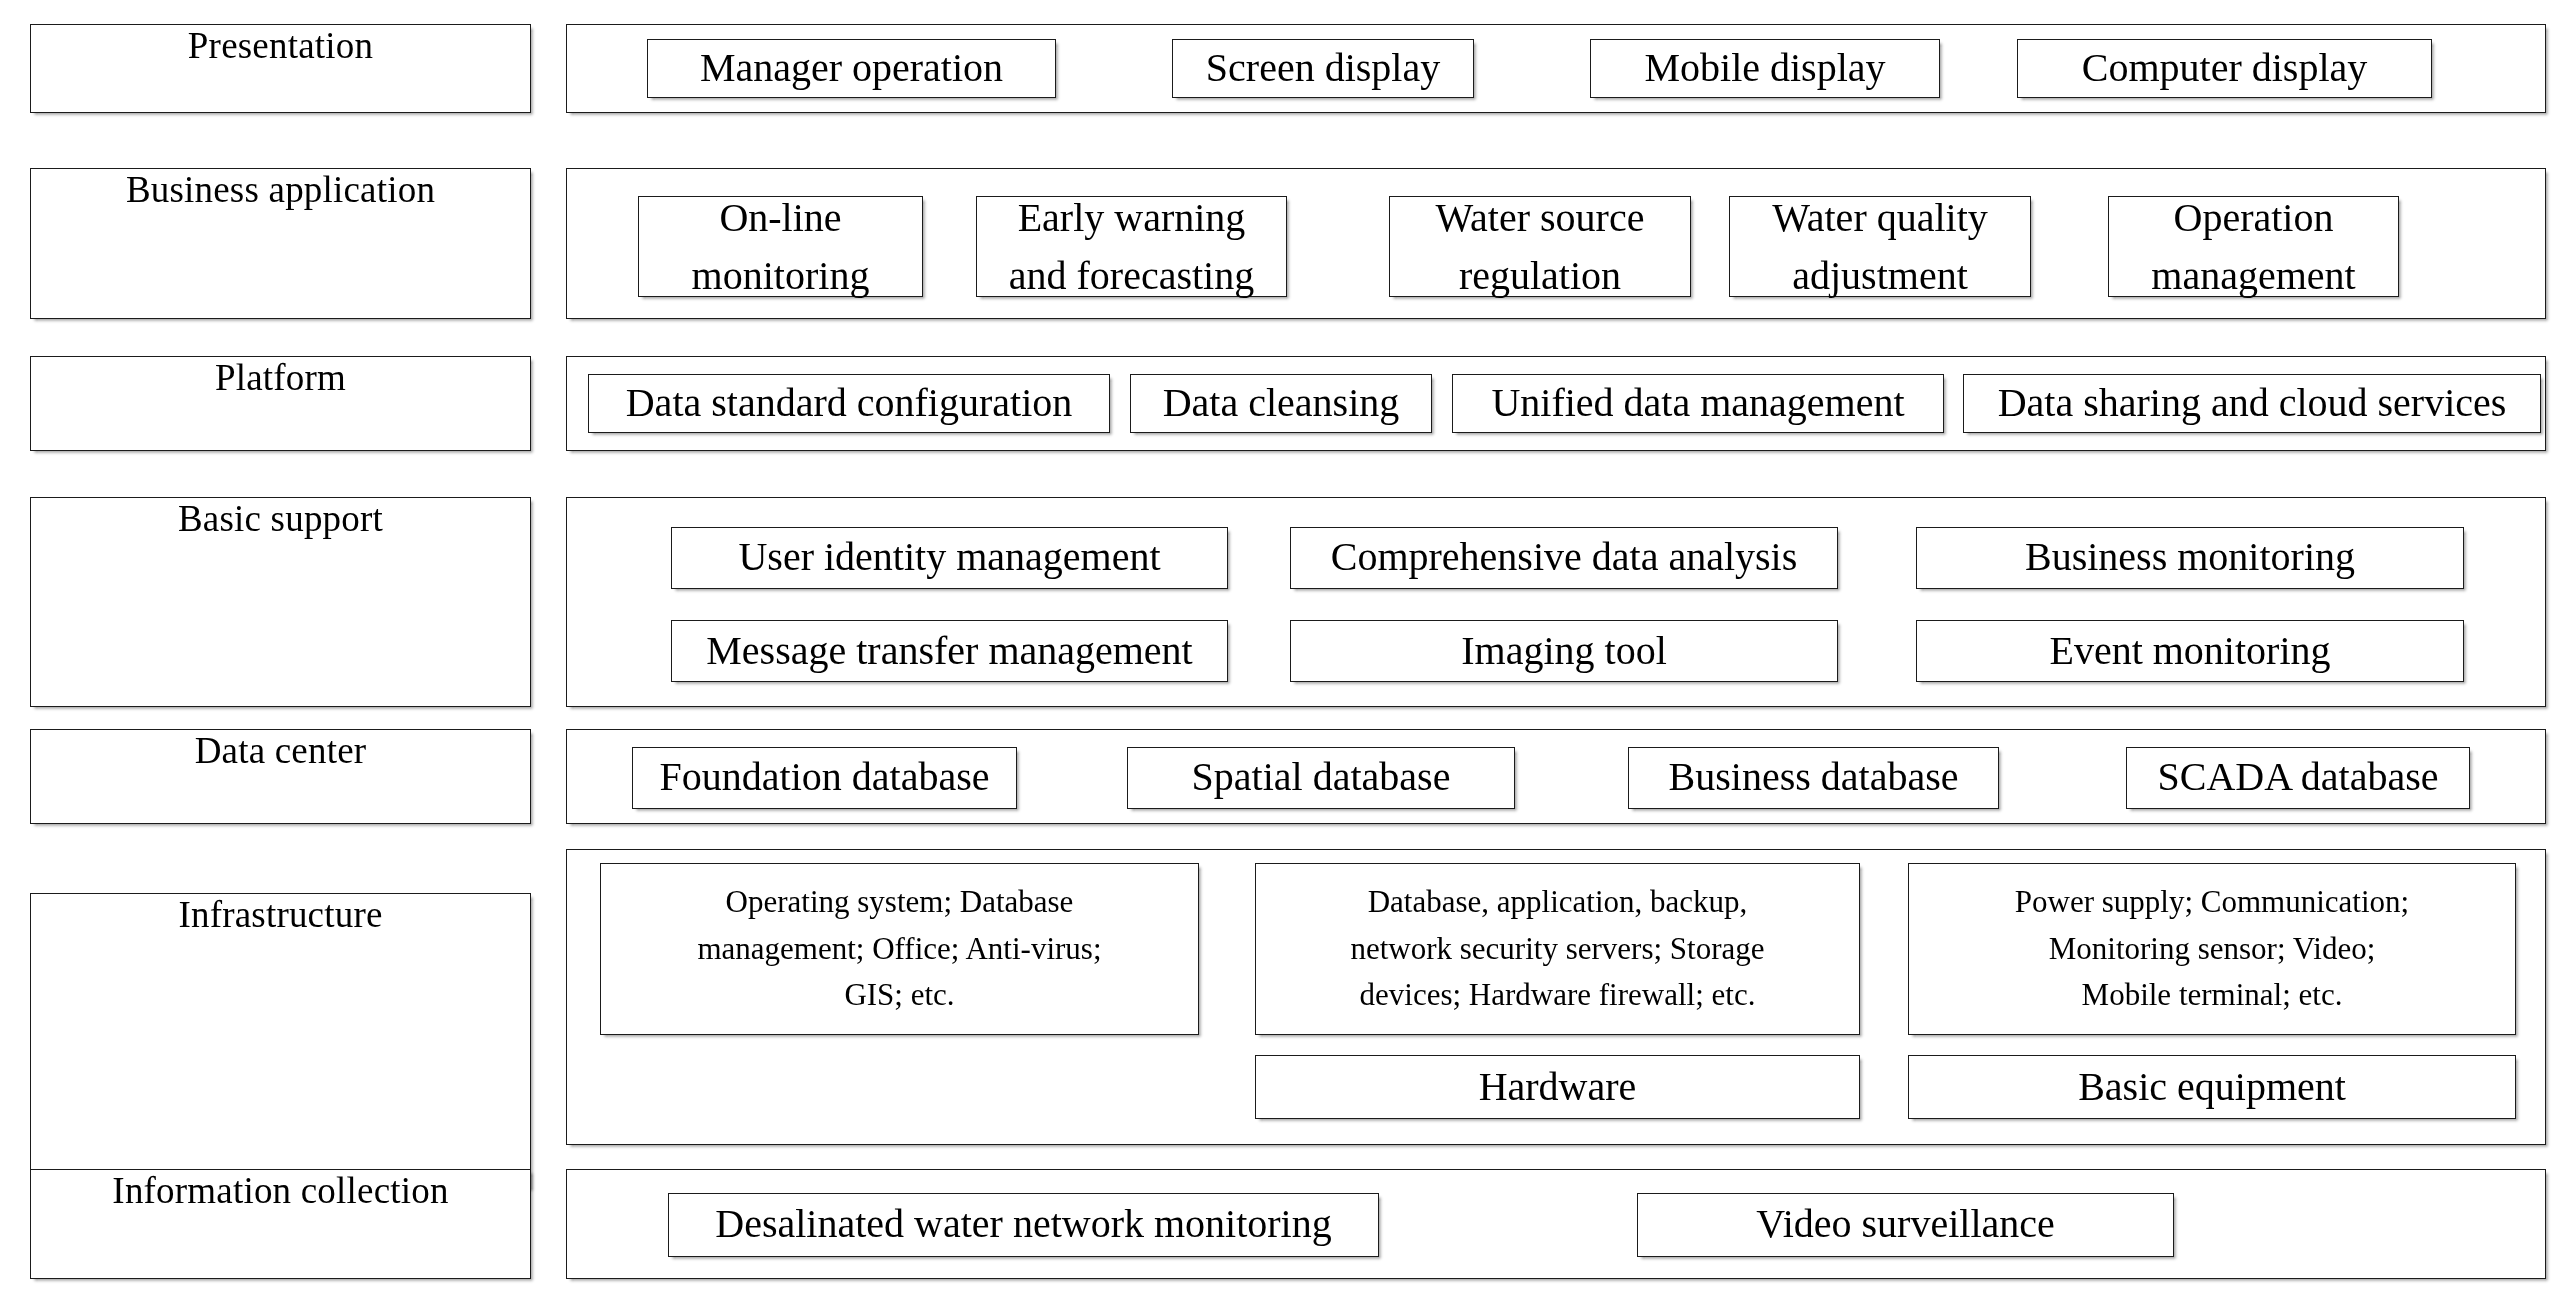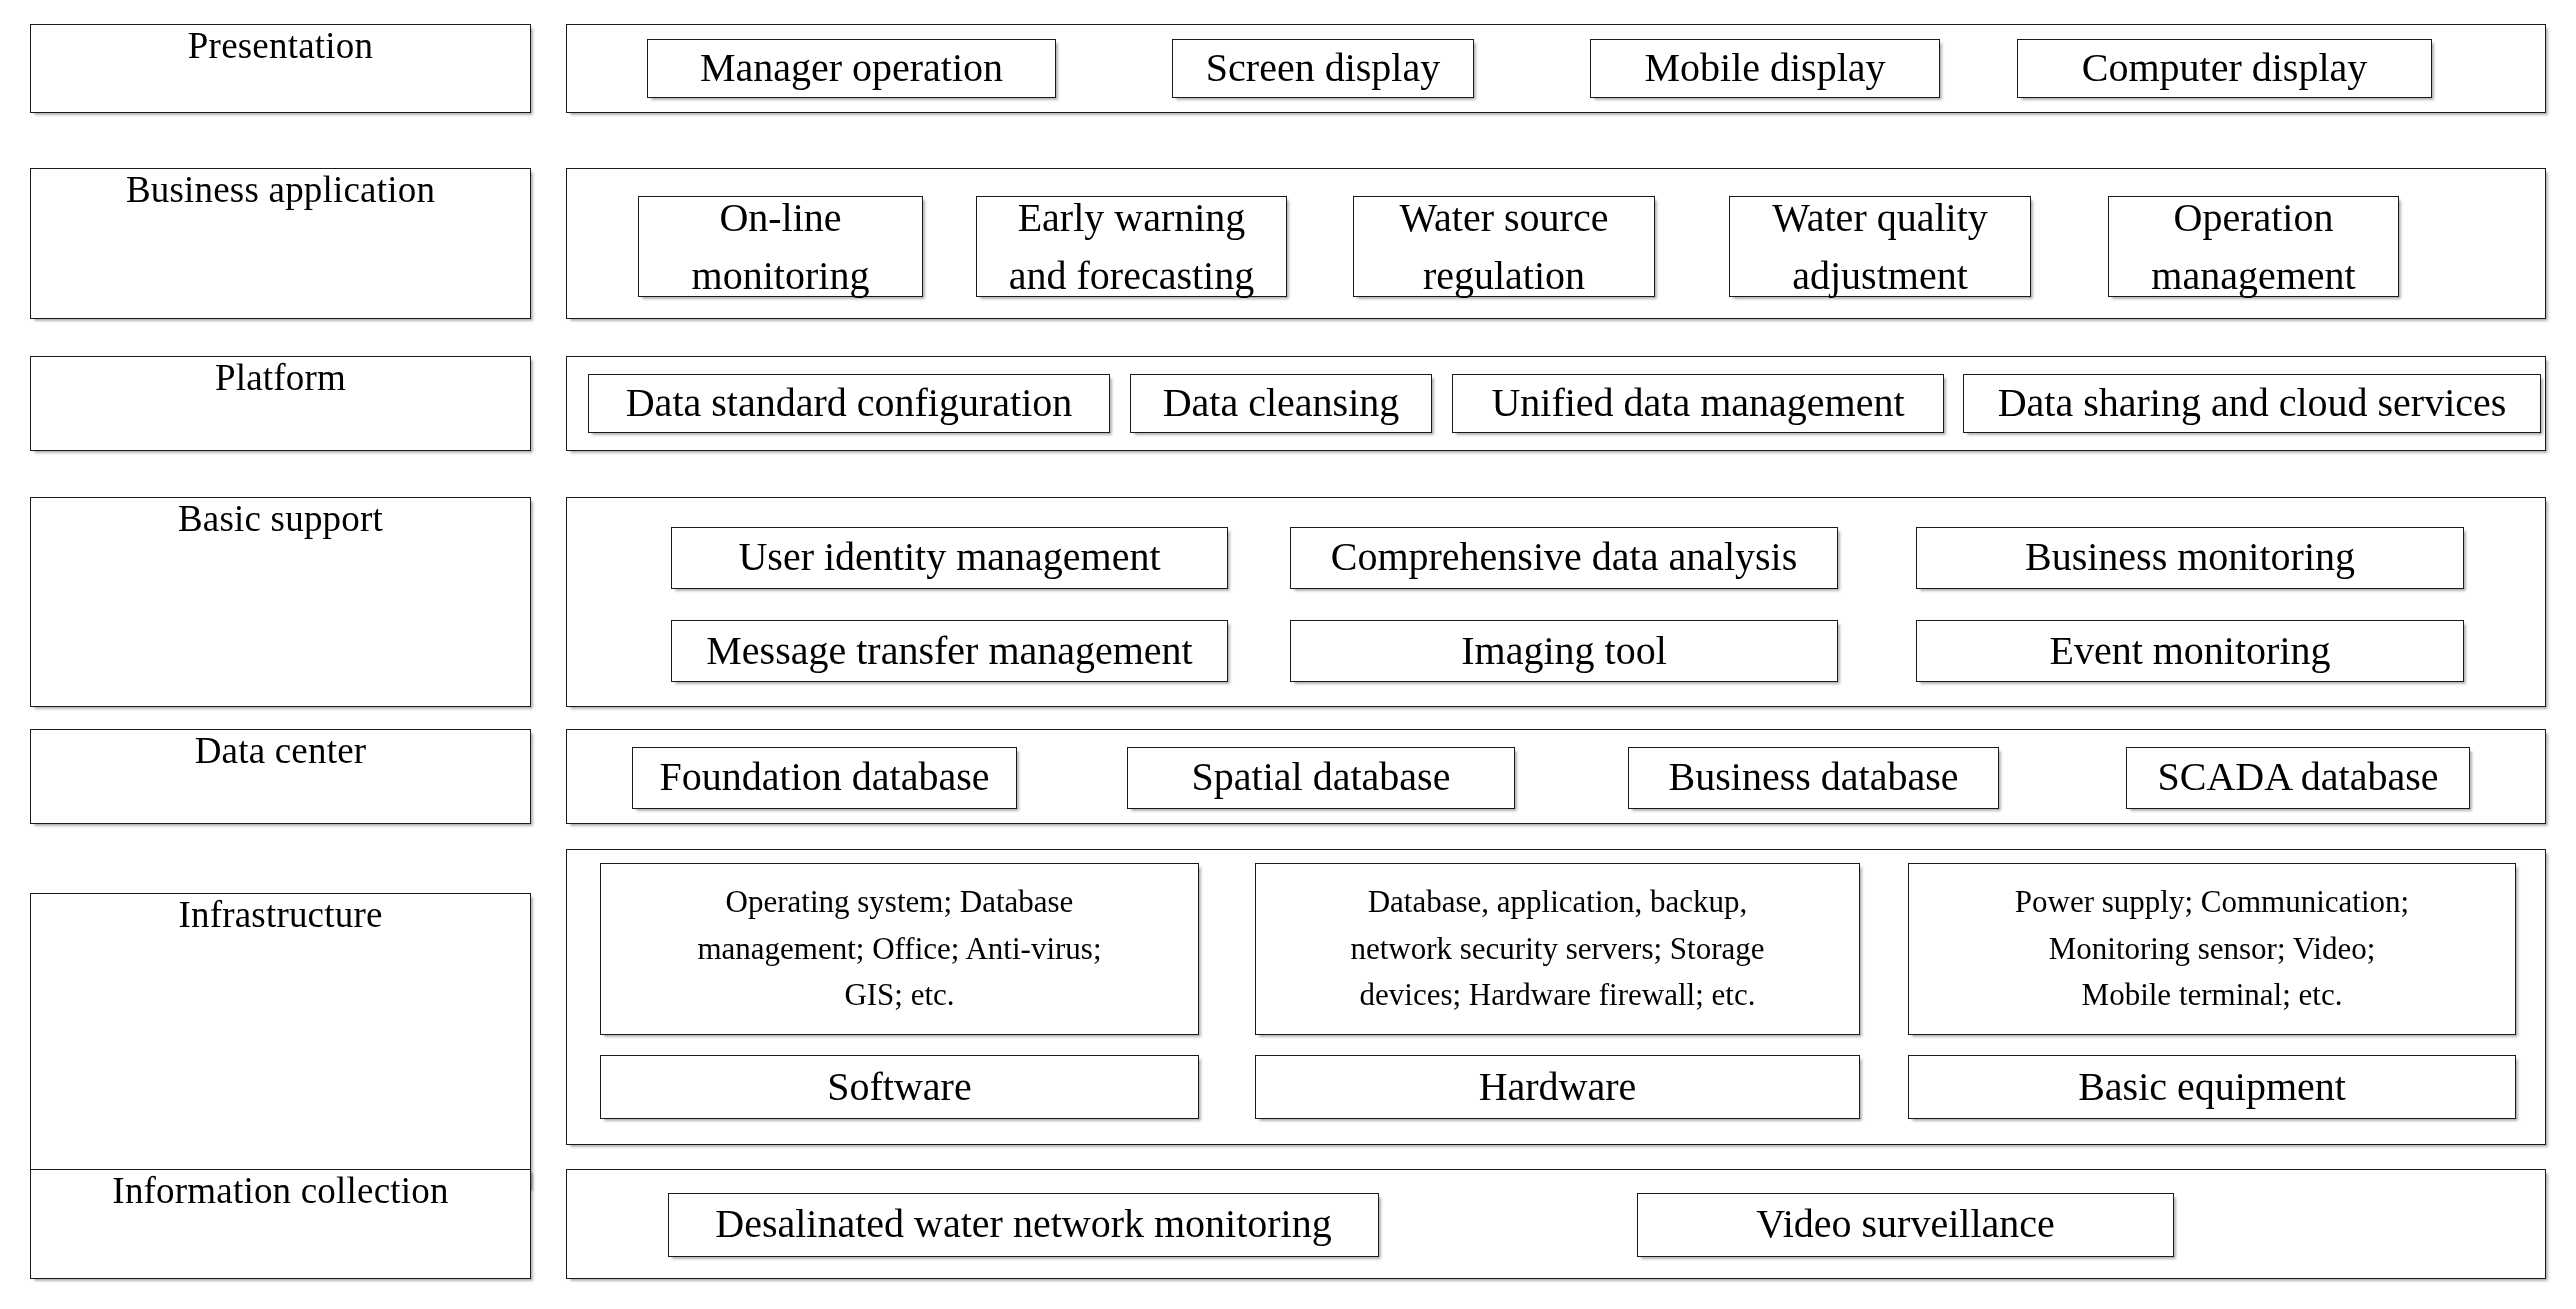--- a/index.html
+++ b/index.html
@@ -103,21 +103,21 @@
   </div>
   <div class="box panel" style="left:566px; top:168px; width:1980px; height:151px;">
     <div class="item two-line" style="left:71px; top:27px; width:285px; height:101px;">
       <span class="txt">On-line
 monitoring</span>
     </div>
     <div class="item two-line" style="left:409px; top:27px; width:311px; height:101px;">
       <span class="txt">Early warning
 and forecasting</span>
     </div>
-    <div class="item two-line" style="left:786px; top:27px; width:302px; height:101px;">
+    <div class="item two-line" style="left:822px; top:27px; width:302px; height:101px;">
       <span class="txt">Water source
 regulation</span>
     </div>
     <div class="item two-line" style="left:1162px; top:27px; width:302px; height:101px;">
       <span class="txt">Water quality
 adjustment</span>
     </div>
     <div class="item two-line" style="left:1541px; top:27px; width:291px; height:101px;">
       <span class="txt">Operation
 management</span>
@@ -196,23 +196,20 @@
     <div class="item dense" style="left:688px; top:13px; width:605px; height:172px;">
       <span class="txt">Database, application, backup,
 network security servers; Storage
 devices; Hardware  firewall; etc.</span>
     </div>
     <div class="item dense" style="left:1341px; top:13px; width:608px; height:172px;">
       <span class="txt">Power supply; Communication;
 Monitoring sensor; Video;
 Mobile terminal; etc.</span>
     </div>
-    <div class="item" style="left:33px; top:205px; width:599px; height:64px;">
-      <span class="txt">Software</span>
-    </div>
     <div class="item" style="left:688px; top:205px; width:605px; height:64px;">
       <span class="txt">Hardware</span>
     </div>
     <div class="item" style="left:1341px; top:205px; width:608px; height:64px;">
       <span class="txt">Basic equipment</span>
     </div>
   </div>
 
   <div class="box layer-label" style="left:30px; top:1169px; width:501px; height:110px;">
     <span class="txt">Information collection</span>

